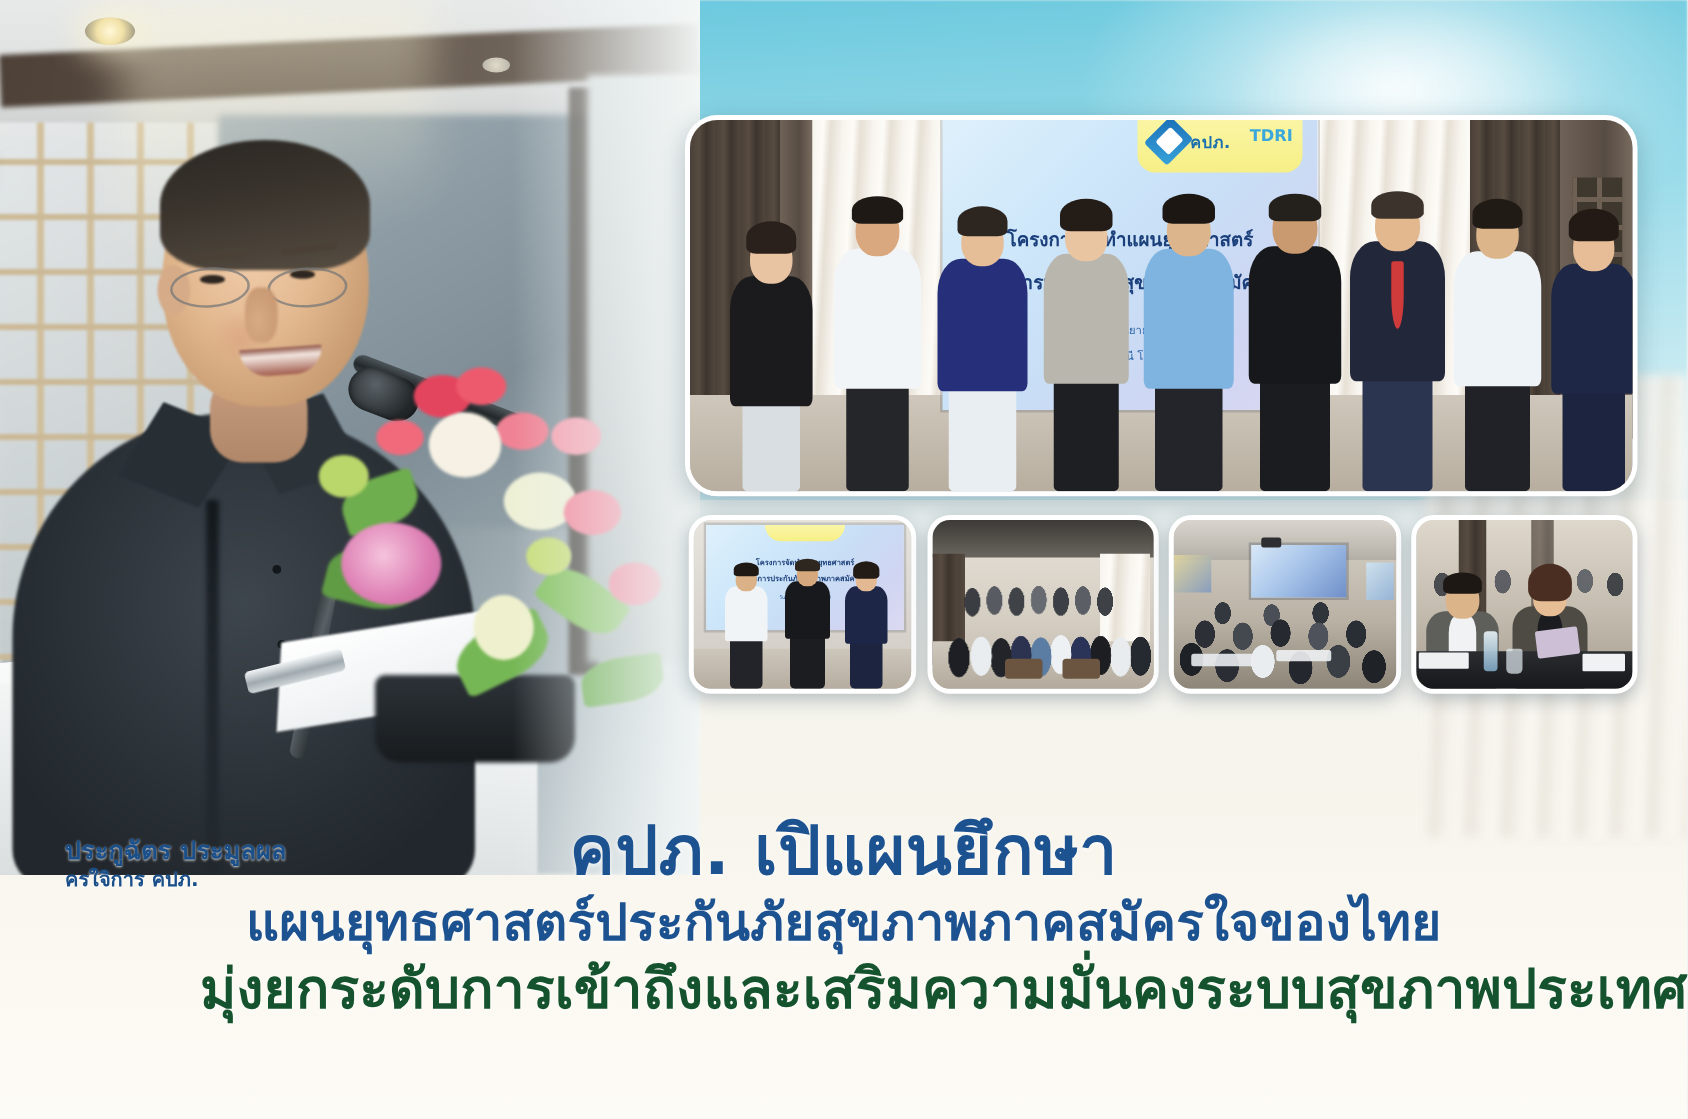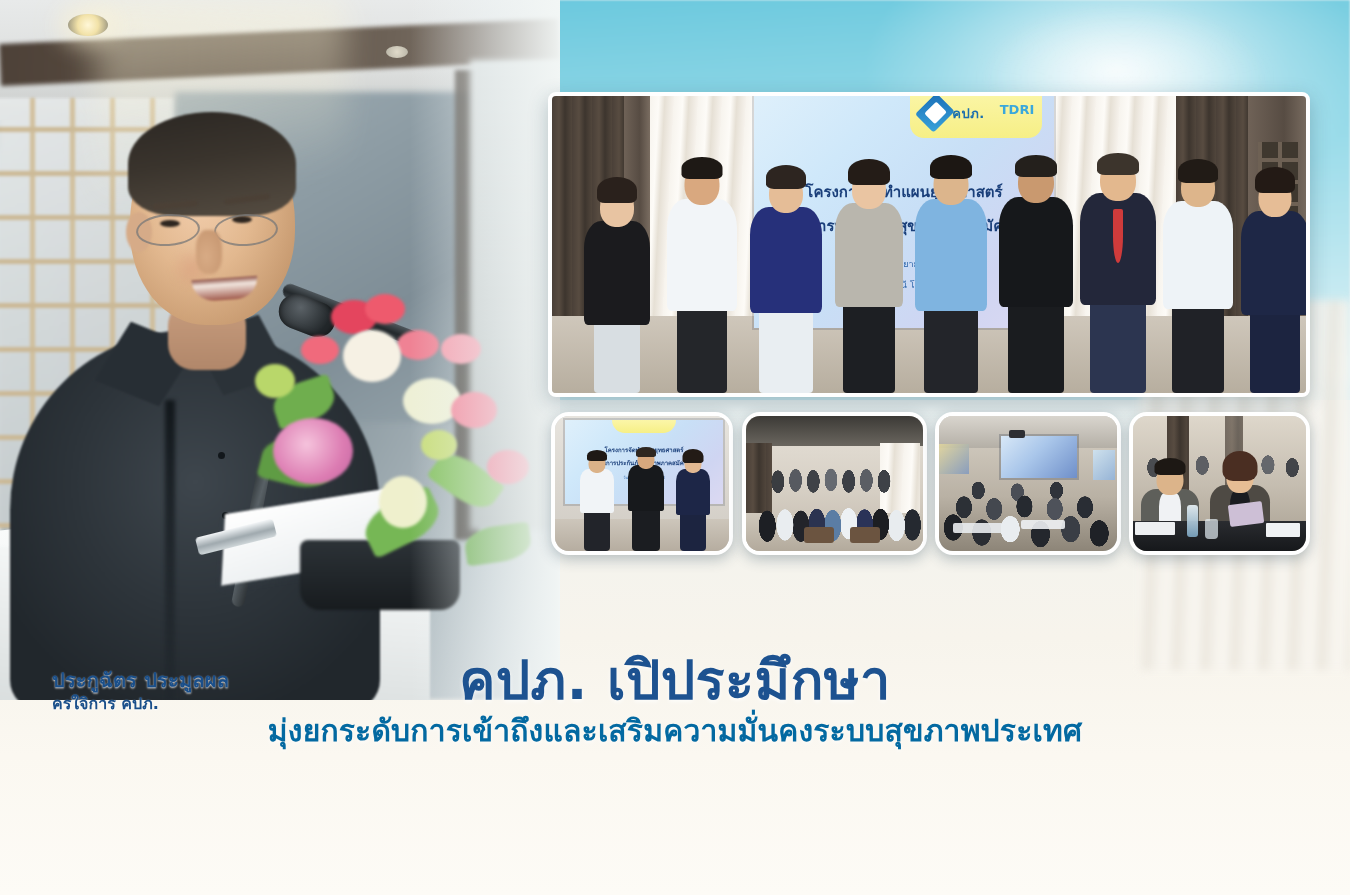--- a/index.html
+++ b/index.html
@@ -213,21 +213,21 @@
   .flowers{position:absolute;left:255px;top:290px;width:300px;height:300px;}
   .fl{position:absolute;border-radius:50%;filter:blur(1.4px);}
   .leaf{position:absolute;border-radius:50% 10% 50% 10%;filter:blur(1.4px);}
   .pr-vase{
     position:absolute;left:300px;top:540px;width:160px;height:70px;
     background:linear-gradient(180deg,#2c3237,#171b1e);border-radius:8px 8px 20px 20px;filter:blur(1.6px);
   }
 
   
   .card{
-    position:absolute;border-radius:8px;overflow:hidden;
+    position:absolute;border-radius:26px;overflow:hidden;
     border:4px solid #ffffff;
     box-shadow:0 6px 20px rgba(30,60,80,.28);
     background:#cfd6d9;
   }
   .card.small{border-radius:18px;border-width:4px;box-shadow:0 4px 14px rgba(30,60,80,.3);}
   .card-main{left:548px;top:92px;width:762px;height:305px;}
   .card-t1{left:551px;top:412px;width:182px;height:143px;}
   .card-t2{left:742px;top:412px;width:185px;height:143px;}
   .card-t3{left:935px;top:412px;width:186px;height:143px;}
   .card-t4{left:1129px;top:412px;width:181px;height:143px;}
@@ -301,22 +301,23 @@
   .headline{position:absolute;left:0;top:650px;width:1350px;text-align:center;z-index:40;}
   .hl-1{
     color:#1d5290;font-size:54px;font-weight:800;line-height:1.14;letter-spacing:.5px;
     text-shadow:0 2px 4px rgba(255,255,255,.75);
   }
   .hl-2{
     color:#1d5290;font-size:41px;font-weight:700;line-height:1.28;letter-spacing:.2px;
     text-shadow:0 2px 4px rgba(255,255,255,.7);
   }
   .hl-3{
-    color:#0369a1;font-size:30px;font-weight:700;line-height:1.28;letter-spacing:.2px;
+    color:#14532d;font-size:44px;font-weight:700;line-height:1.28;letter-spacing:.2px;
     text-shadow:0 2px 4px rgba(255,255,255,.7);
+    text-align:right;
   }
 </style>
 </head>
 <body>
 
 <div id="stage">
 
   <div class="bg">
     <div class="bg-sky"></div>
     <div class="bg-glow"></div>
@@ -594,17 +595,18 @@
       <div style="position:absolute;left:96px;bottom:26px;width:34px;height:22px;background:#cdbfd6;border-radius:2px;transform:rotate(-7deg);"></div>
     </div>
   </div>
 
   <div class="speaker-caption">
     <div class="sp-name">ประกูฉัตร ประมูลผล</div>
     <div class="sp-role">ครใจิการ คปภ.</div>
   </div>
 
   <div class="headline">
-    <div class="hl-1">คปภ. เปิประมึกษา</div>
+    <div class="hl-1">คปภ. เปิแผนยึกษา</div>
+    <div class="hl-2">แผนยุทธศาสตร์ประกันภัยสุขภาพภาคสมัครใจของไทย</div>
     <div class="hl-3">มุ่งยกระดับการเข้าถึงและเสริมความมั่นคงระบบสุขภาพประเทศ</div>
   </div>
 
 </div>
 
 </body></html>

